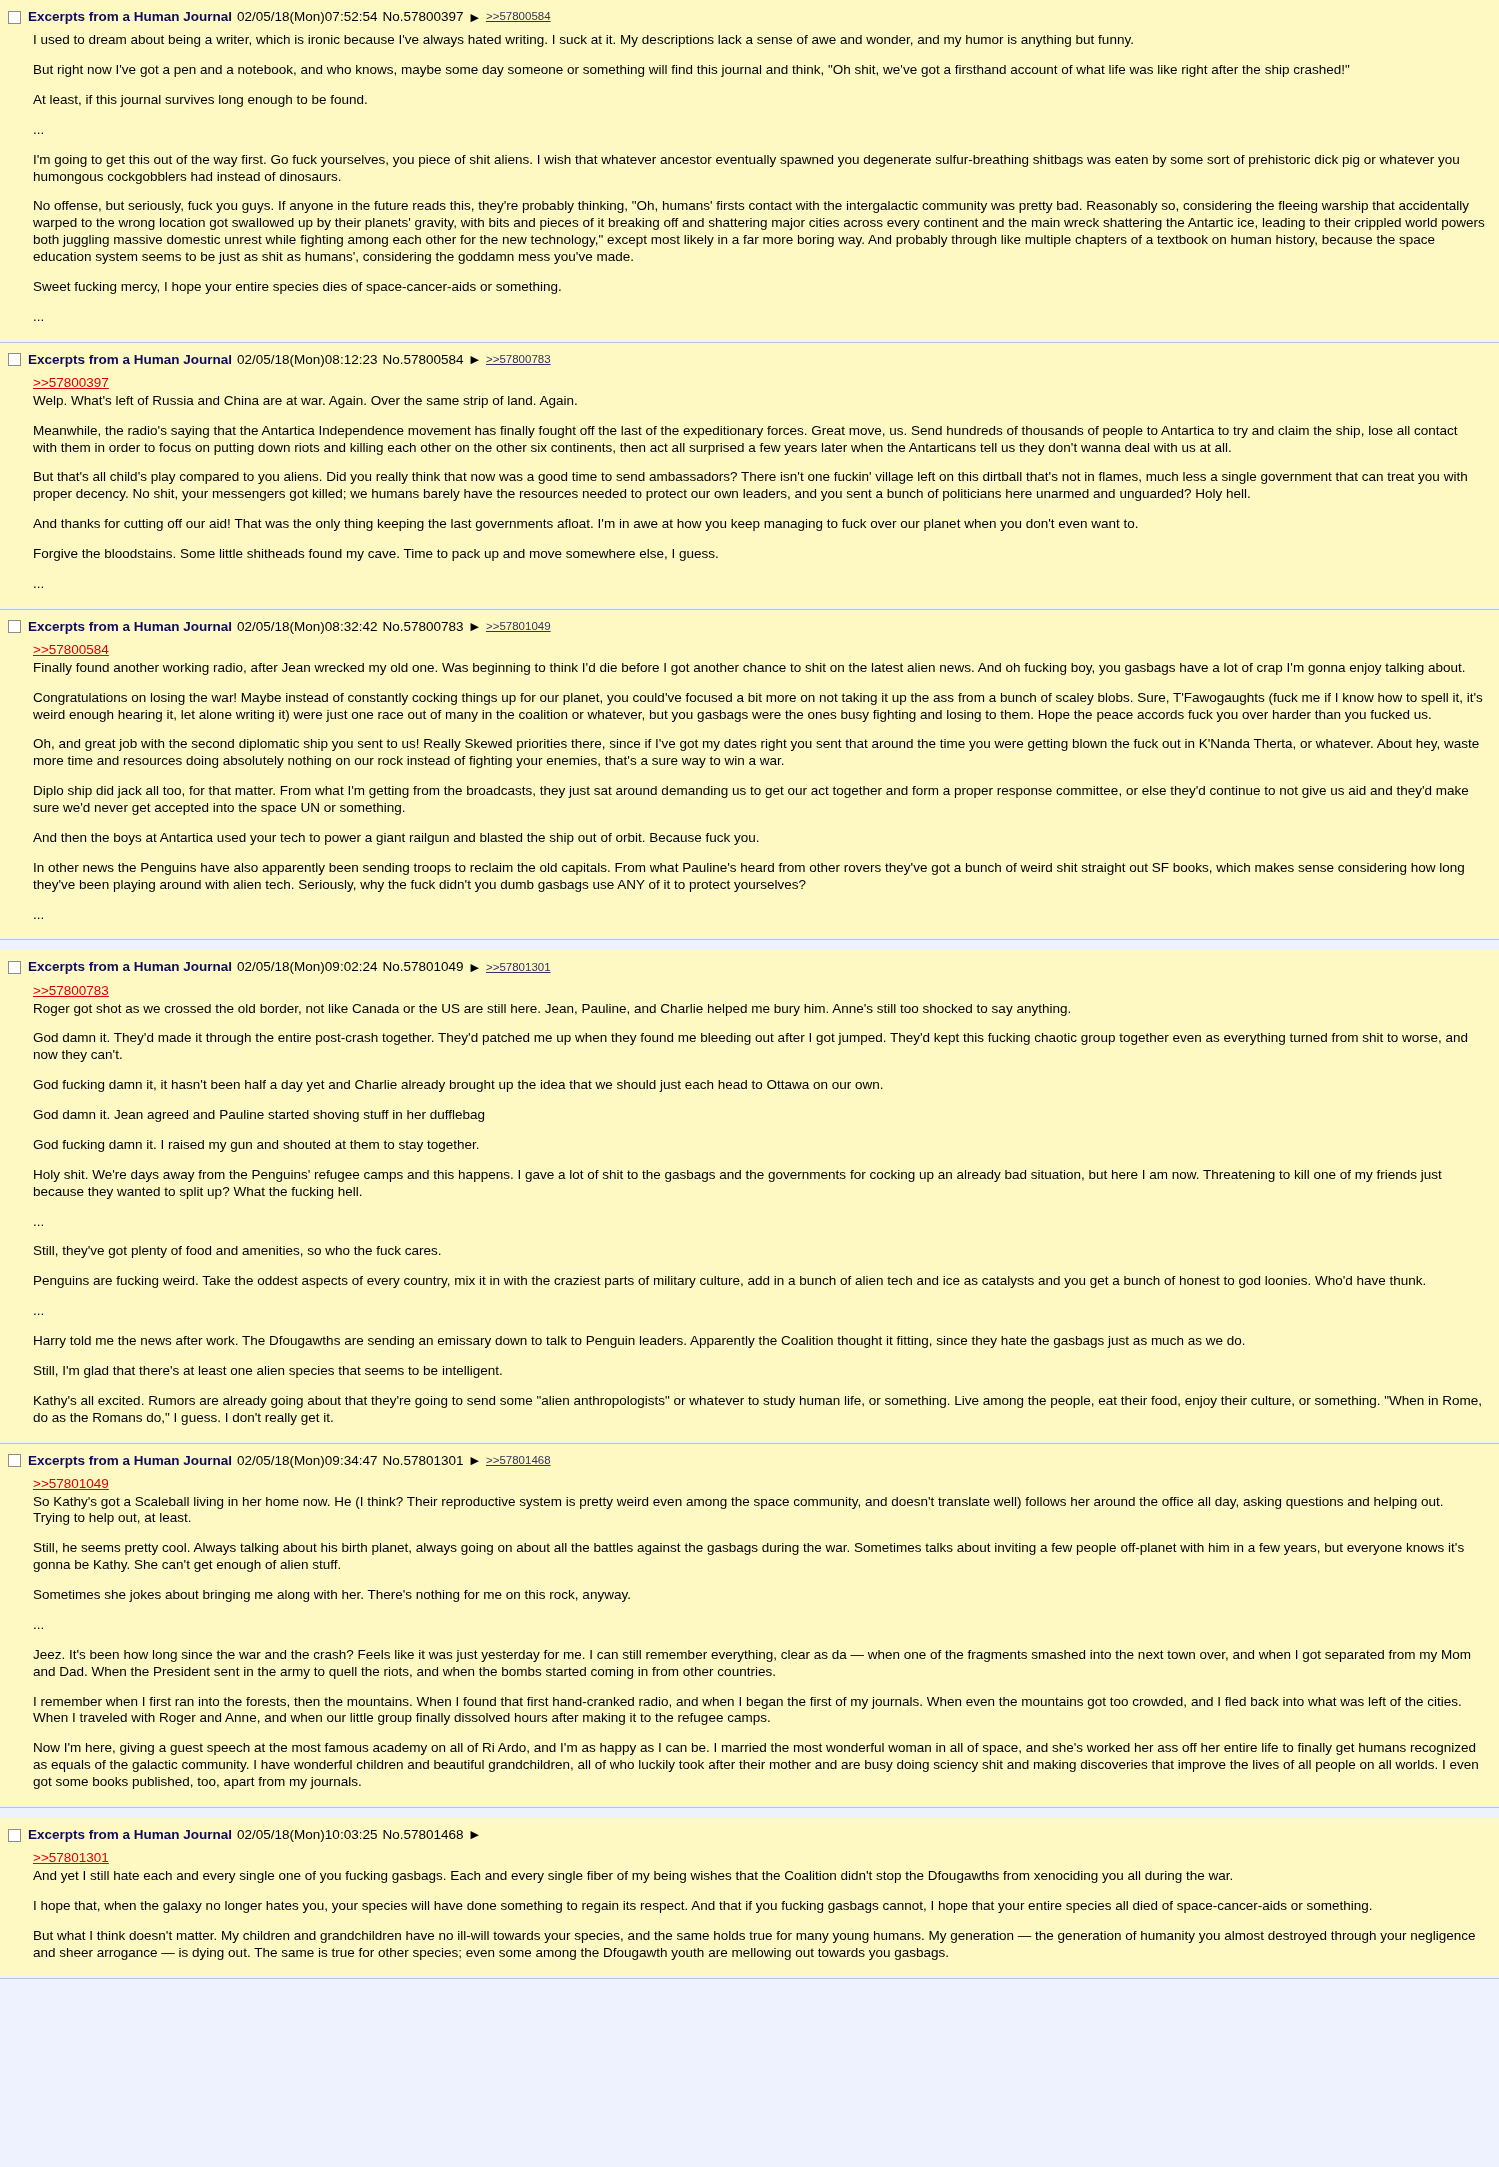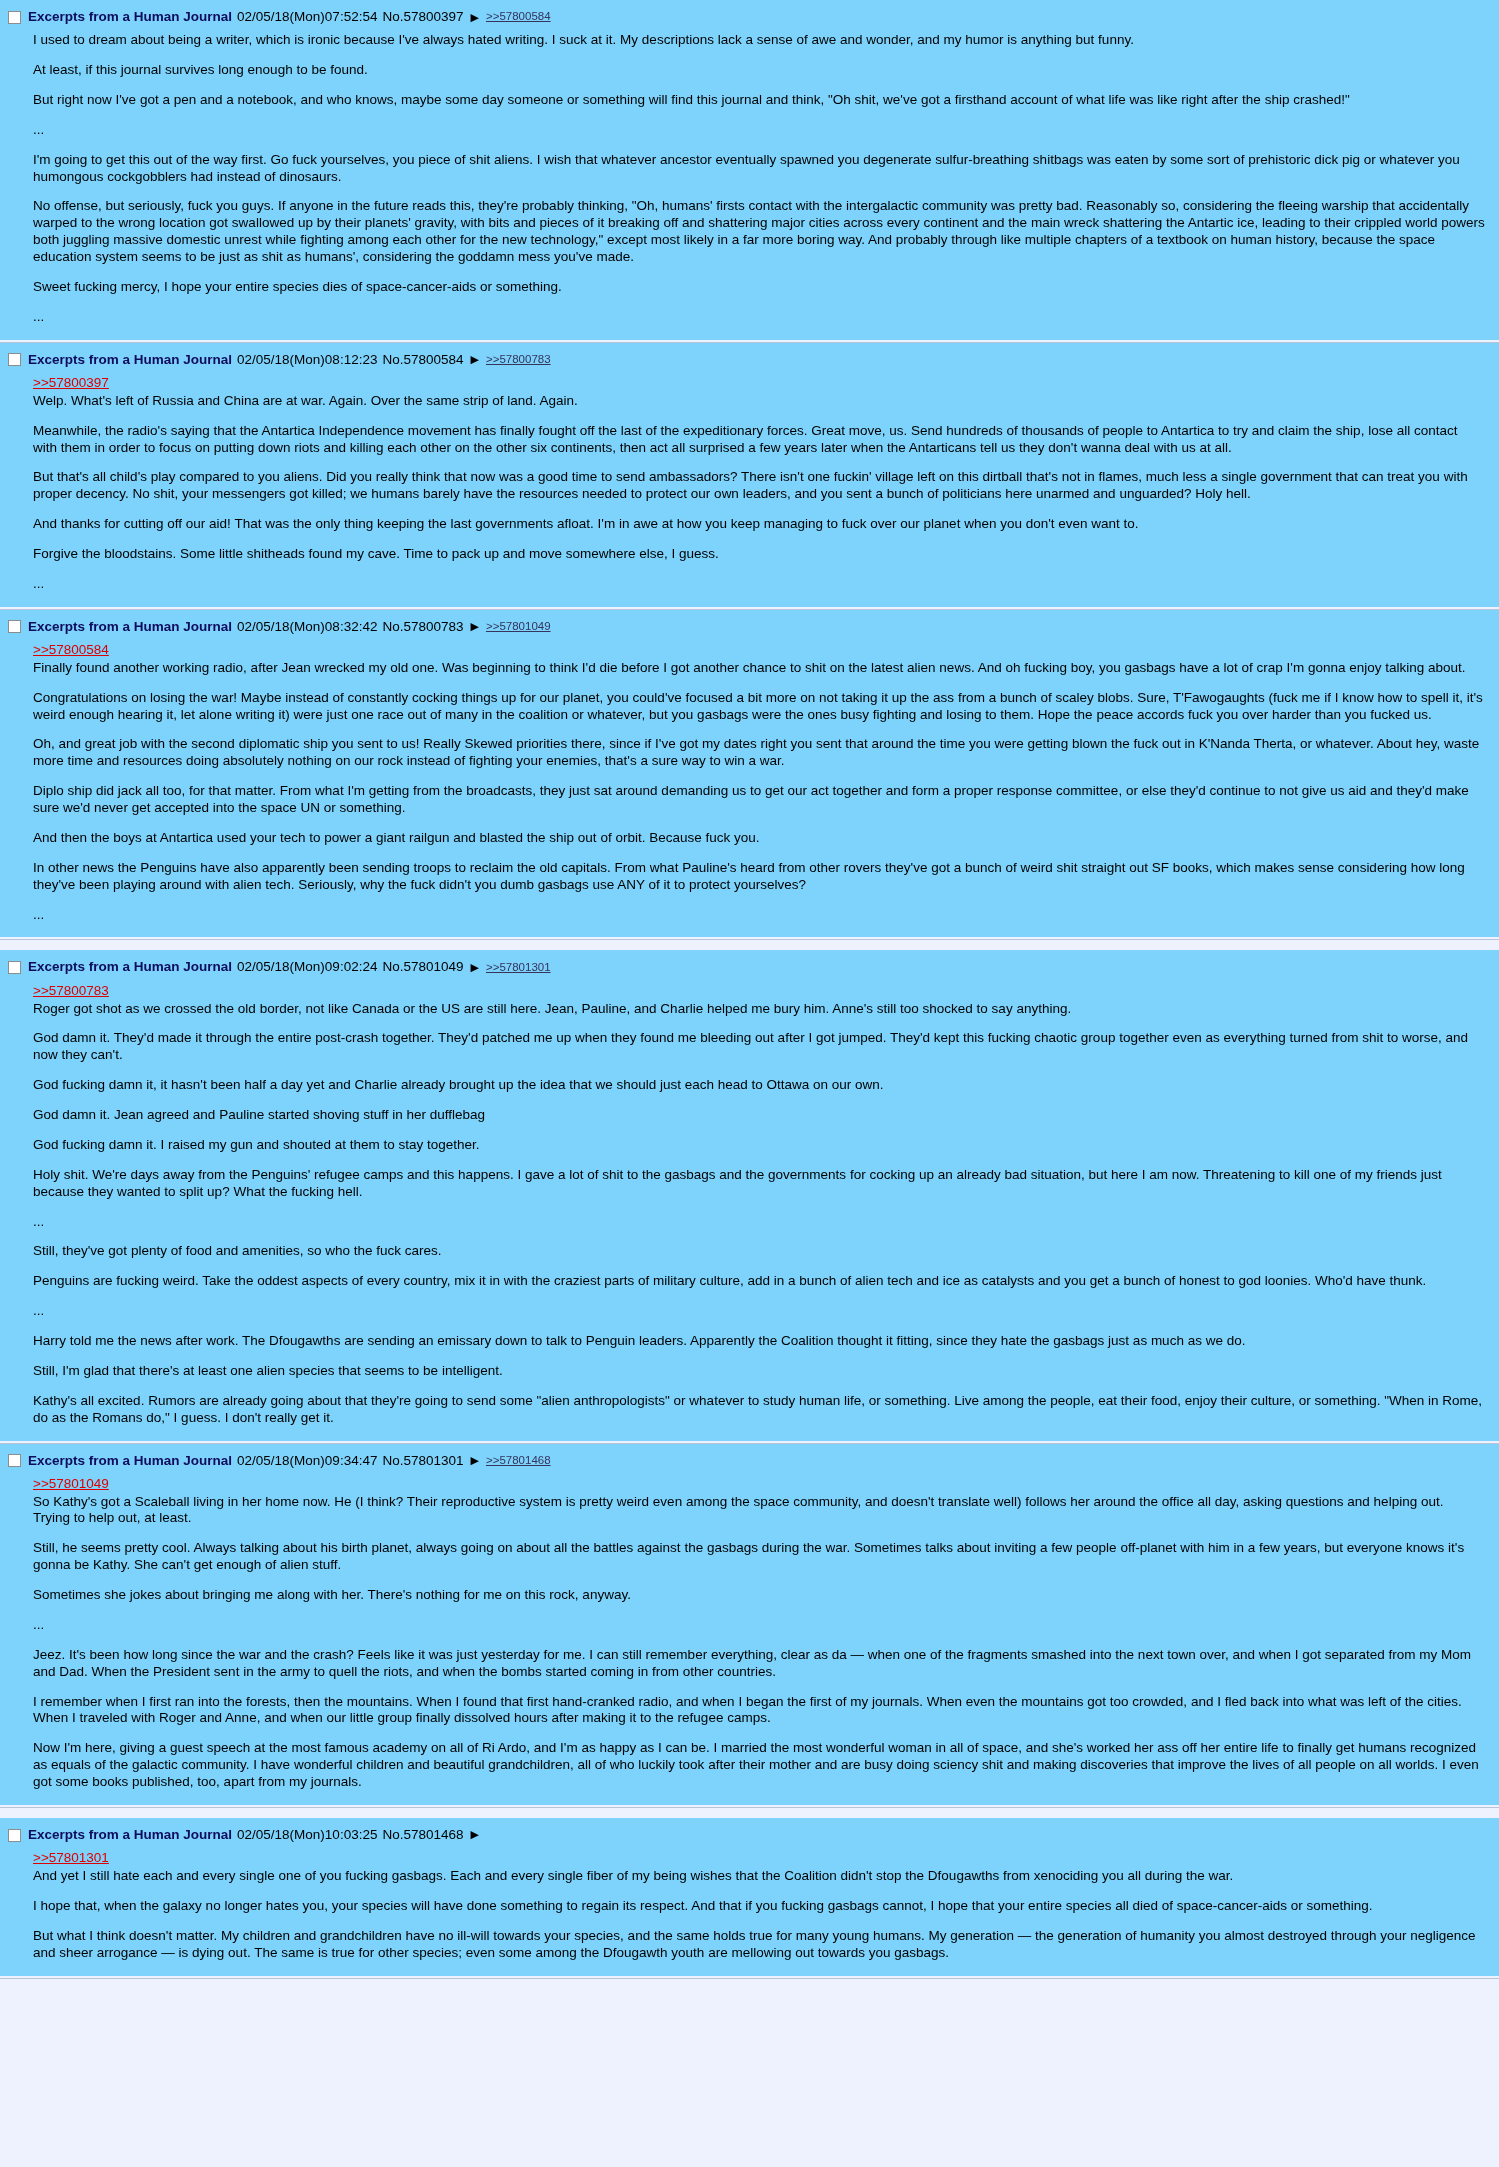--- a/index.html
+++ b/index.html
@@ -11,21 +11,21 @@
     width: 1499px;
     font-family: "Liberation Sans", sans-serif;
     font-size: 13.5px;
     color: #000000;
     -webkit-font-smoothing: antialiased;
   }
   .board {
     width: 1499px;
   }
   .post {
-    background: #7dd3fc;
+    background: #fef9c3;
     padding: 0;
     position: relative;
   }
   .post-inner {
     padding: 4px 0 6px 0;
   }
   .post-header {
     display: flex;
     align-items: center;
     gap: 5px;
@@ -103,22 +103,22 @@
         <div class="post-header">
           <span class="post-checkbox"></span>
           <span class="subject">Excerpts from a Human Journal</span>
           <span class="datetime">02/05/18(Mon)07:52:54</span>
           <span class="postno">No.57800397</span>
           <span class="arrow">▶</span>
           <span class="backlink">&gt;&gt;57800584</span>
         </div>
         <div class="post-body">
           <p>I used to dream about being a writer, which is ironic because I've always hated writing. I suck at it. My descriptions lack a sense of awe and wonder, and my humor is anything but funny.</p>
+          <p>But right now I've got a pen and a notebook, and who knows, maybe some day someone or something will find this journal and think, "Oh shit, we've got a firsthand account of what life was like right after the ship crashed!"</p>
           <p>At least, if this journal survives long enough to be found.</p>
-          <p>But right now I've got a pen and a notebook, and who knows, maybe some day someone or something will find this journal and think, "Oh shit, we've got a firsthand account of what life was like right after the ship crashed!"</p>
           <p>...</p>
           <p>I'm going to get this out of the way first. Go fuck yourselves, you piece of shit aliens. I wish that whatever ancestor eventually spawned you degenerate sulfur-breathing shitbags was eaten by some sort of prehistoric dick pig or whatever you humongous cockgobblers had instead of dinosaurs.</p>
           <p>No offense, but seriously, fuck you guys. If anyone in the future reads this, they're probably thinking, "Oh, humans' firsts contact with the intergalactic community was pretty bad. Reasonably so, considering the fleeing warship that accidentally warped to the wrong location got swallowed up by their planets' gravity, with bits and pieces of it breaking off and shattering major cities across every continent and the main wreck shattering the Antartic ice, leading to their crippled world powers both juggling massive domestic unrest while fighting among each other for the new technology," except most likely in a far more boring way. And probably through like multiple chapters of a textbook on human history, because the space education system seems to be just as shit as humans', considering the goddamn mess you've made.</p>
           <p>Sweet fucking mercy, I hope your entire species dies of space-cancer-aids or something.</p>
           <p>...</p>
         </div>
       </div>
     </div>
     <div class="sep"></div>
     <div class="post">

